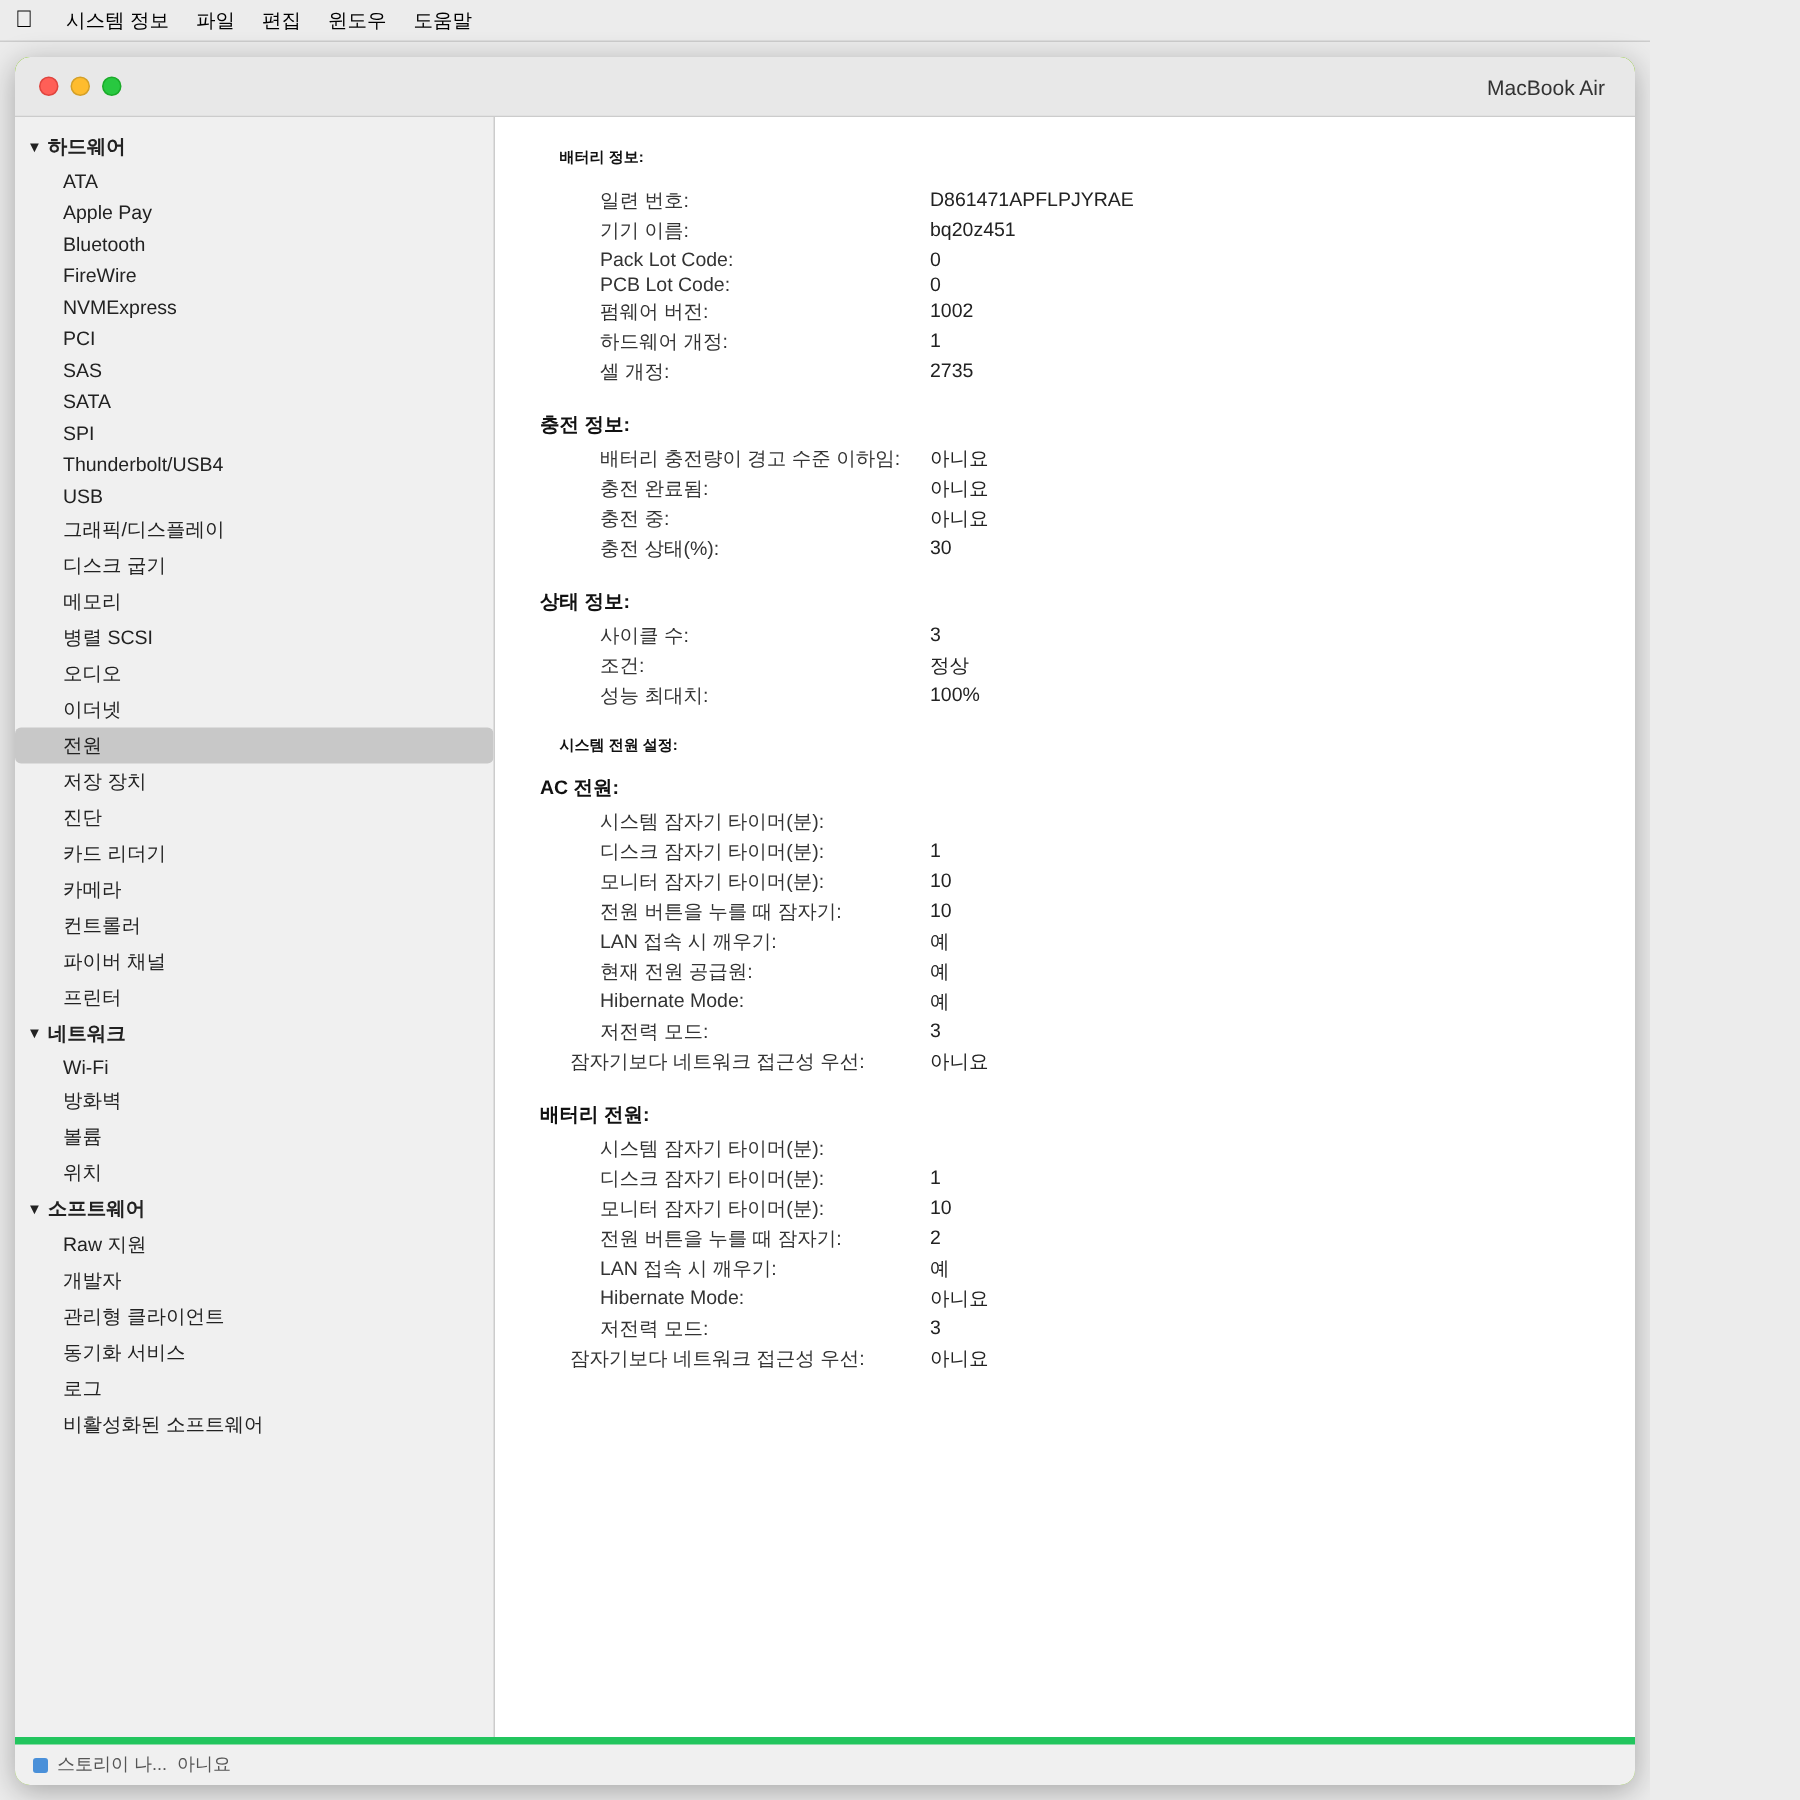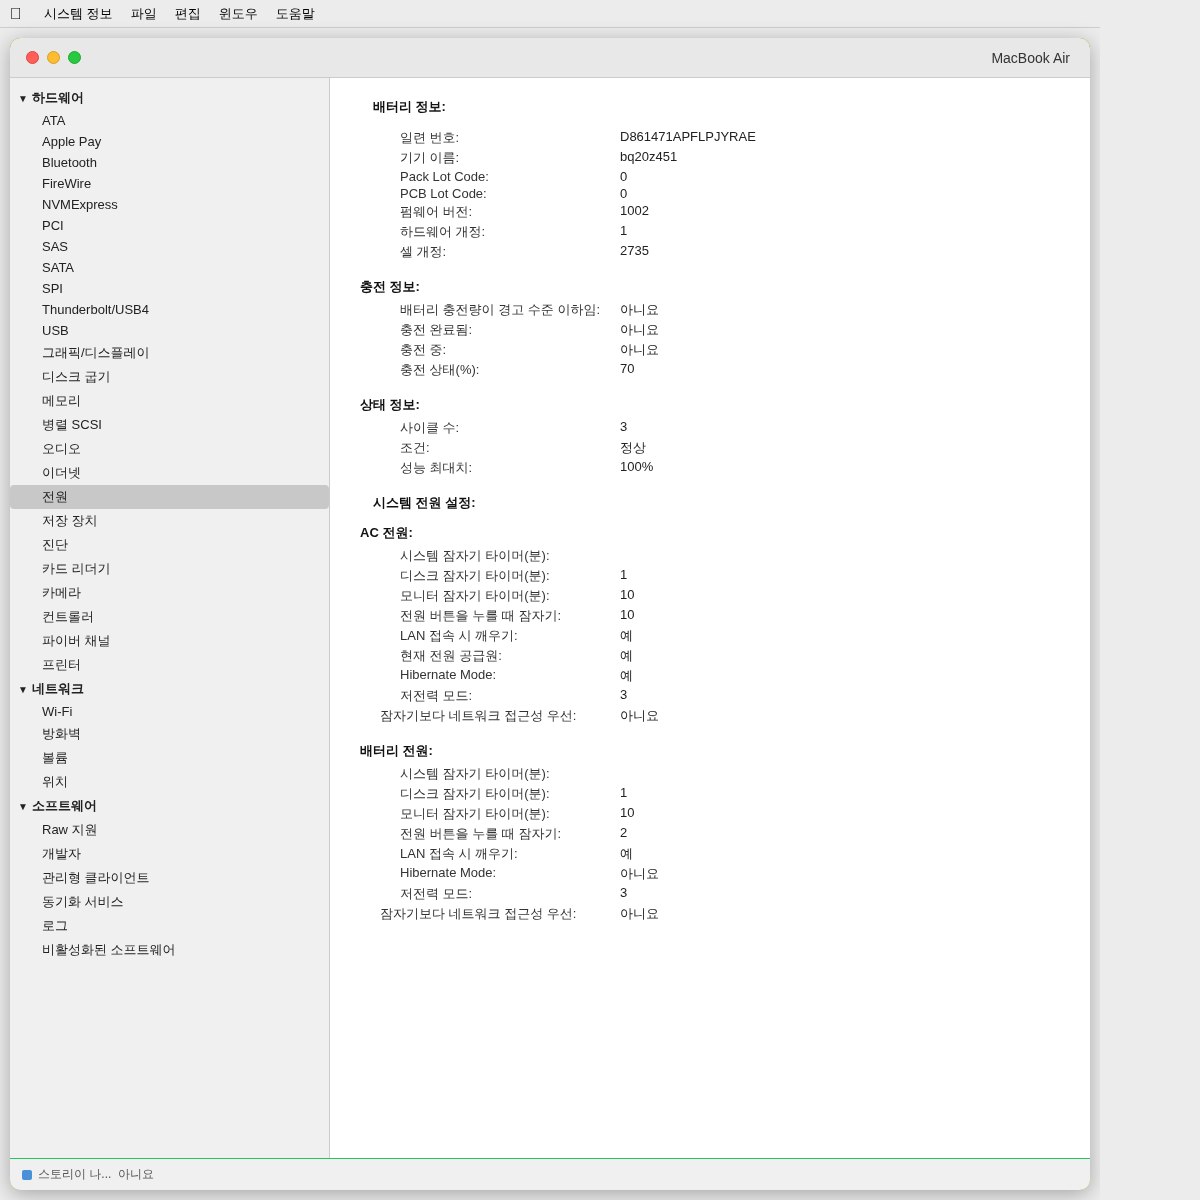--- a/index.html
+++ b/index.html
@@ -114,21 +114,21 @@
     .content {
       flex: 1;
       background: #fff;
       padding: 20px 30px;
       overflow-y: auto;
       font-size: 13px;
       color: #222;
     }
 
     .section-title {
-      font-size: 13px;
+      font-size: 10px;
       font-weight: 700;
       margin-bottom: 12px;
       color: #111;
       padding-left: 13px;
     }
 
     .info-block {
       margin-bottom: 16px;
     }
 
@@ -152,21 +152,21 @@
     .info-label.indent2 {
       padding-left: 40px;
     }
     .info-value {
       color: #222;
     }
 
     .bottom-bar {
       height: 32px;
       background: #f0f0f0;
-      border-top: 1px solid #22c55e;
+      border-top: 5px solid #22c55e;
       display: flex;
       align-items: center;
       padding: 0 12px;
       font-size: 12px;
       color: #555;
     }
     .storage-indicator {
       display: flex;
       align-items: center;
       gap: 6px;
@@ -301,21 +301,21 @@
         <div class="info-row">
           <span class="info-label indent2">충전 완료됨:</span>
           <span class="info-value">아니요</span>
         </div>
         <div class="info-row">
           <span class="info-label indent2">충전 중:</span>
           <span class="info-value">아니요</span>
         </div>
         <div class="info-row">
           <span class="info-label indent2">충전 상태(%):</span>
-          <span class="info-value">70</span>
+          <span class="info-value">30</span>
         </div>
       </div>
 
       <div class="info-block">
         <div class="info-group-title">상태 정보:</div>
         <div class="info-row">
           <span class="info-label indent2">사이클 수:</span>
           <span class="info-value">3</span>
         </div>
         <div class="info-row">

